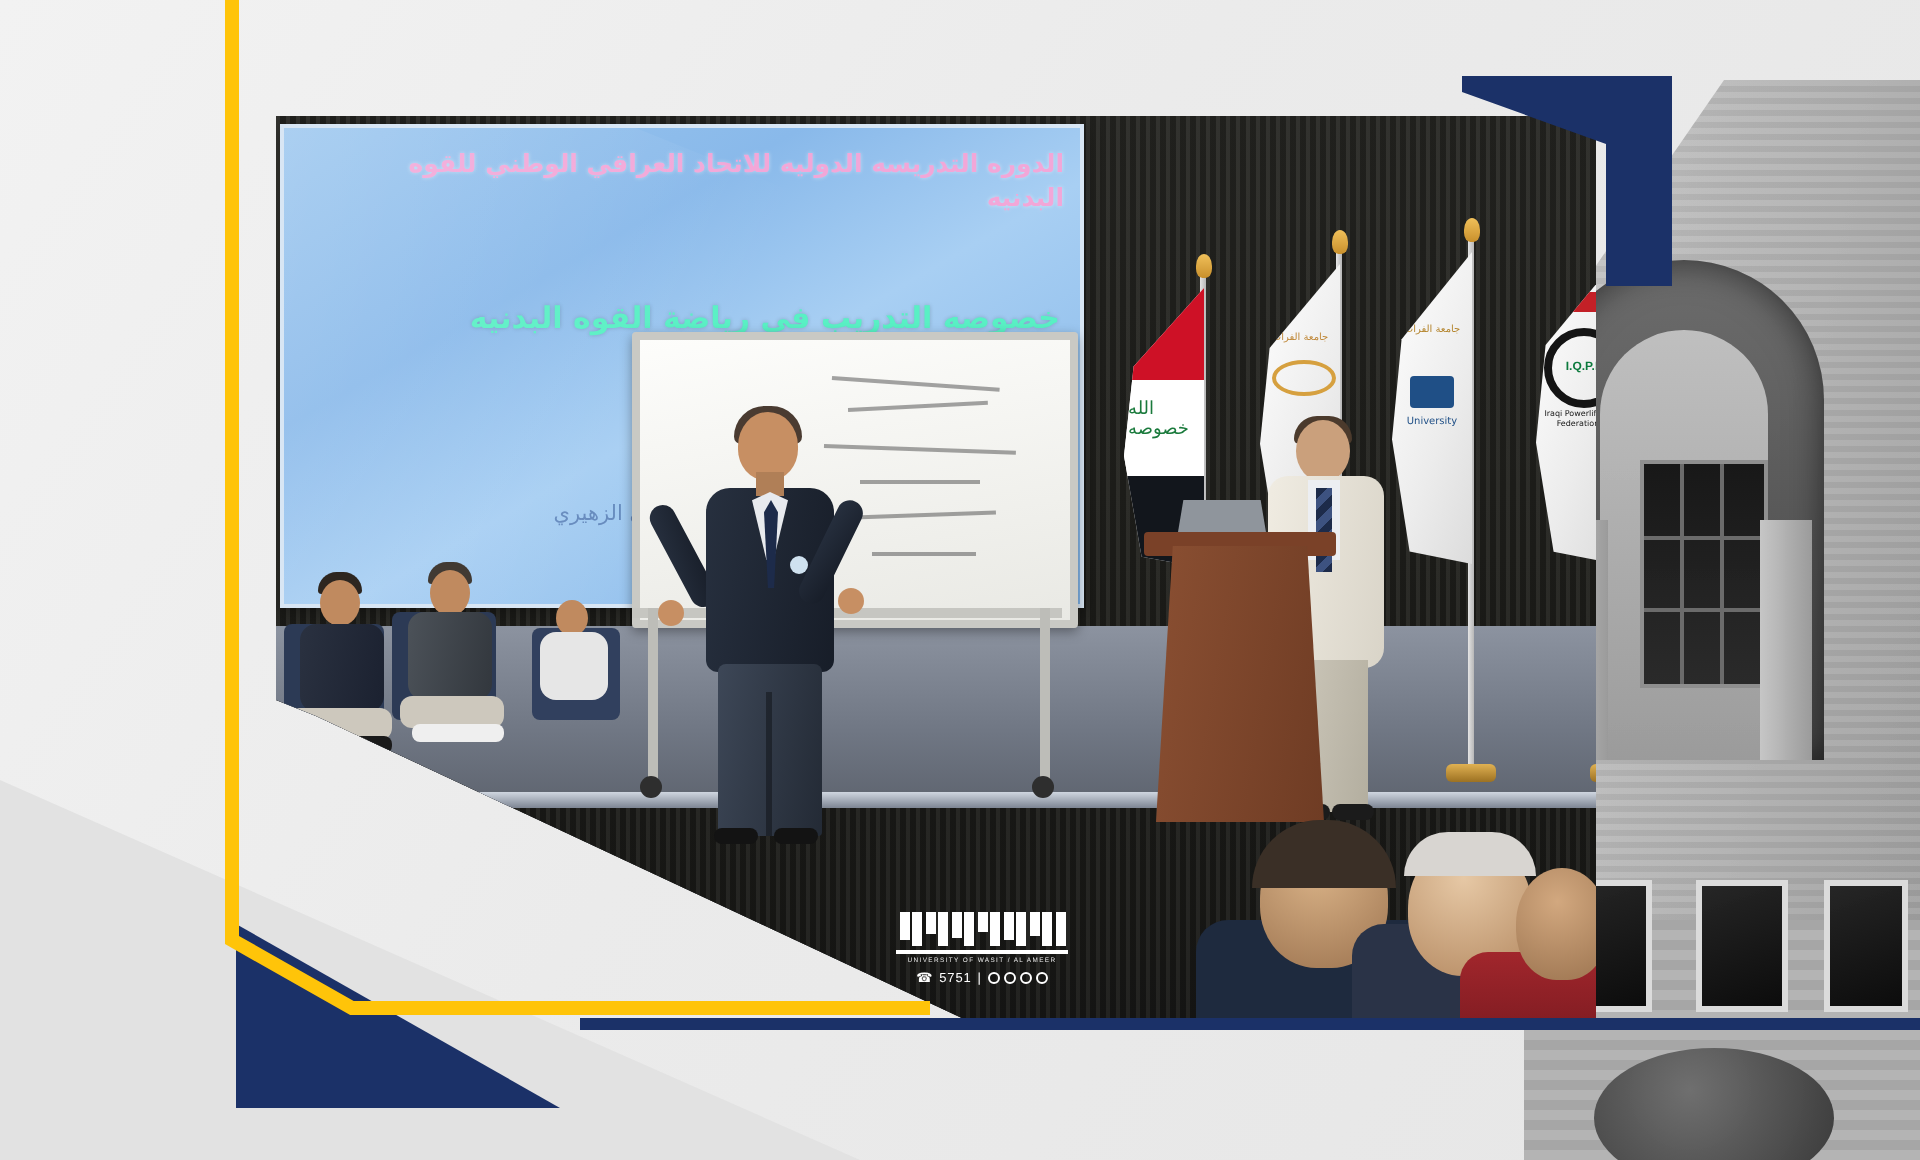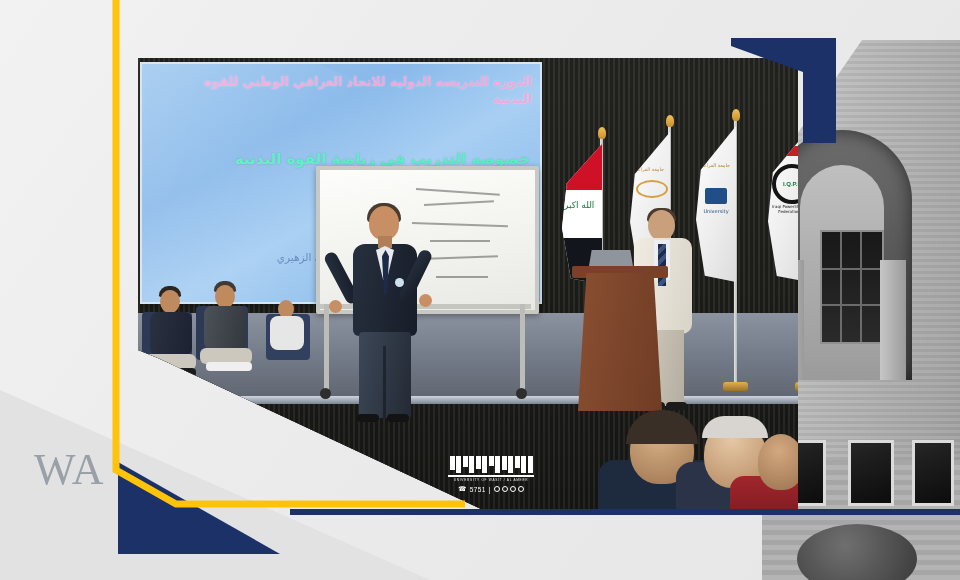--- a/index.html
+++ b/index.html
@@ -305,21 +305,21 @@
 
     <div class="flag" style="left:462px;top:80px;">
       <div class="pole" style="left:0;top:0;height:244px">
           <div class="finial"></div>
         </div>
       <div class="cloth">
           <div class="iraq-w"></div>
           <div class="iraq-r"></div>
           <div class="iraq-k"></div>
           <div class="iraq-b"></div>
-        <div class="iraq-txt">الله اكبر</div>
+        <div class="iraq-txt">الله خصوصه</div>
       </div>
       <div class="base" style="top:244px"></div>
     </div>
 
     <div class="flag" style="left:530px;top:68px;">
       <div class="pole" style="left:0;top:0;height:256px">
           <div class="finial"></div>
         </div>
       <div class="cloth" style="height:150px">
           <div class="wf"></div>
@@ -430,16 +430,15 @@
 
   <div class="navy-tr"></div>
   <div class="navy-bl"></div>
   <div class="navy-rule"></div>
 
   <svg class="frame" viewBox="0 0 960 580" xmlns="http://www.w3.org/2000/svg">
     <polyline points="116,0 116,470 176,504 465,504" fill="none" stroke="#FFC409" stroke-width="7" stroke-linejoin="miter"></polyline>
   </svg>
 
   <div class="uowa">
-    <div class="r2">WA</div>
   </div>
 
 </div>
 
 </body></html>

